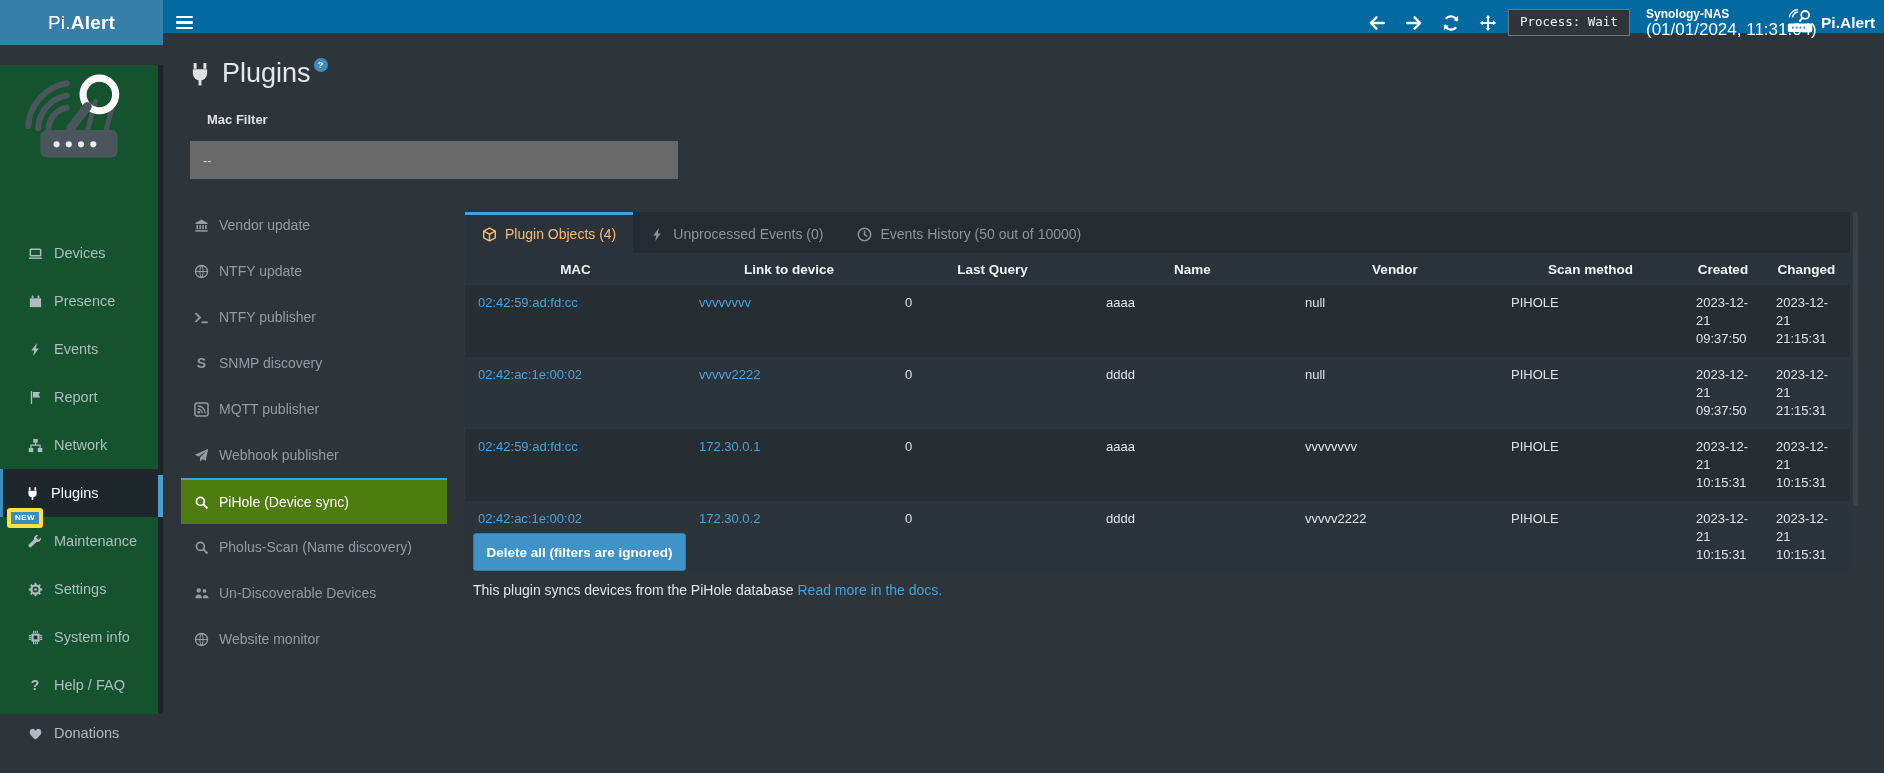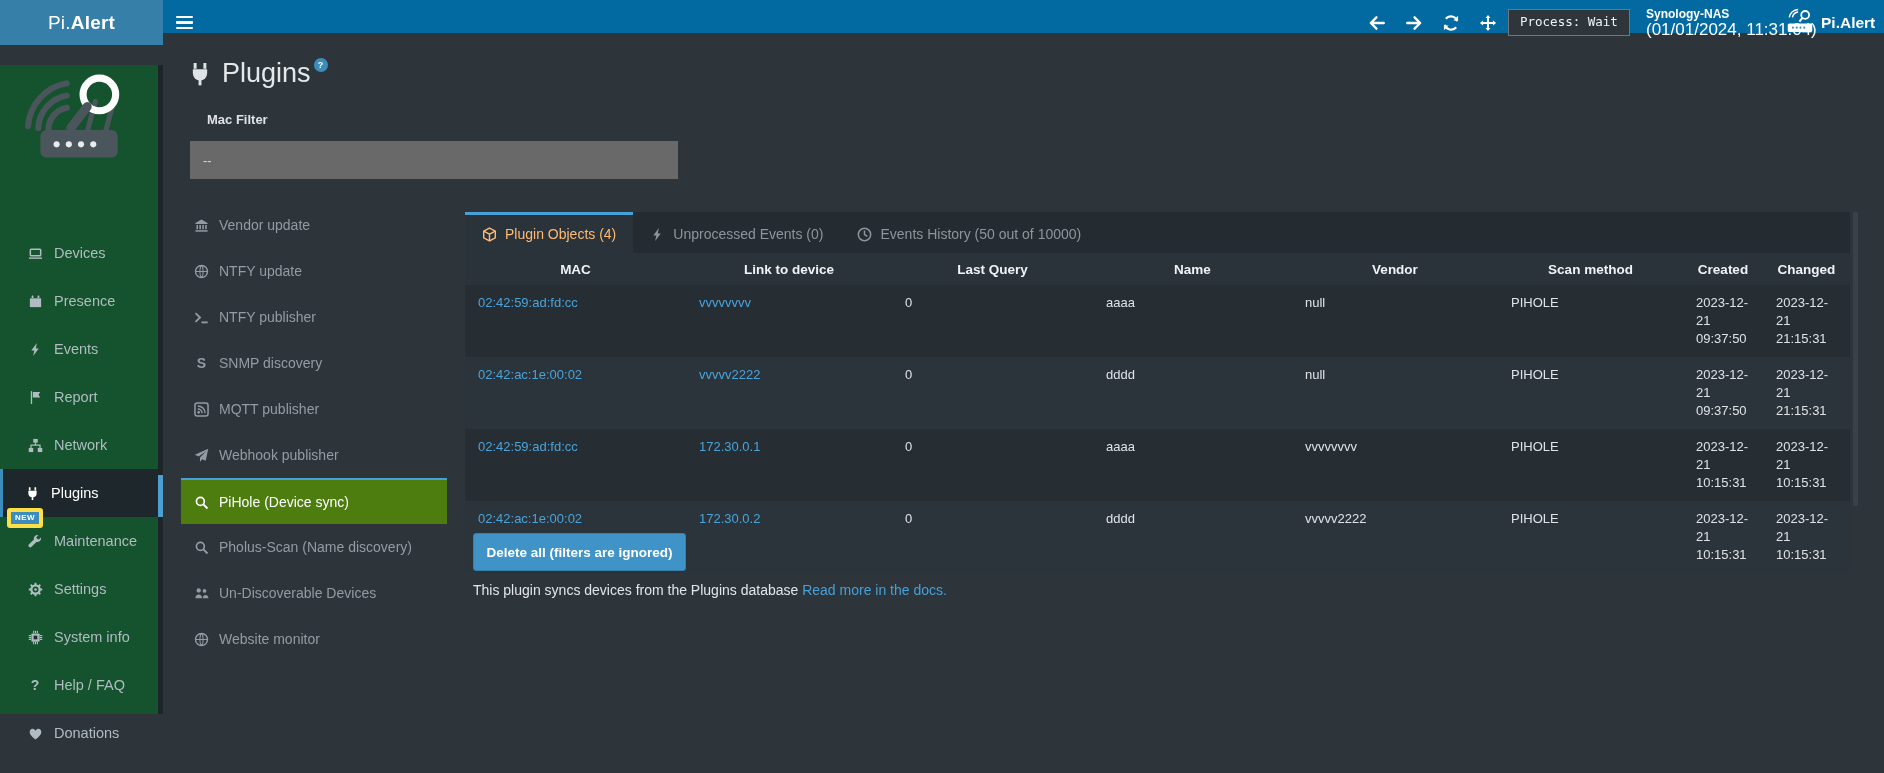--- a/index.html
+++ b/index.html
@@ -464,17 +464,17 @@
             <td>2023-12-21 10:15:31</td>
             <td>2023-12-21 10:15:31</td>
           </tr>
         </tbody>
     </table>
     <div class="vscroll"></div>
 
     <button class="delete-btn">Delete all (filters are ignored)</button>
 
     <div class="footer-note">
-      <span>This plugin syncs devices from the Plugins database</span>
+      <span>This plugin syncs devices from the PiHole database</span>
       <a>Read more in the docs.</a>
     </div>
   </div>
 </div>
 
 </body></html>

